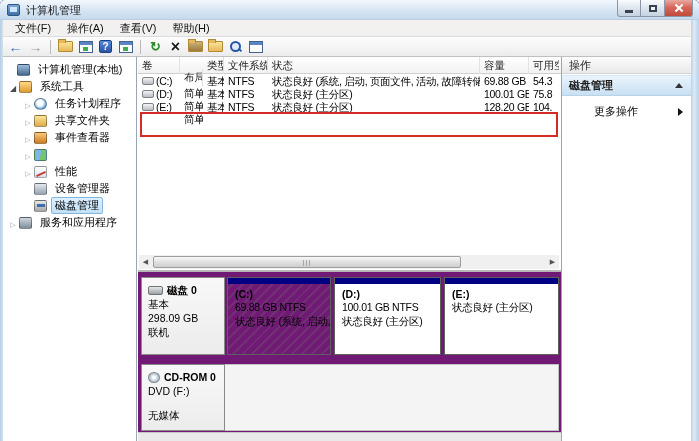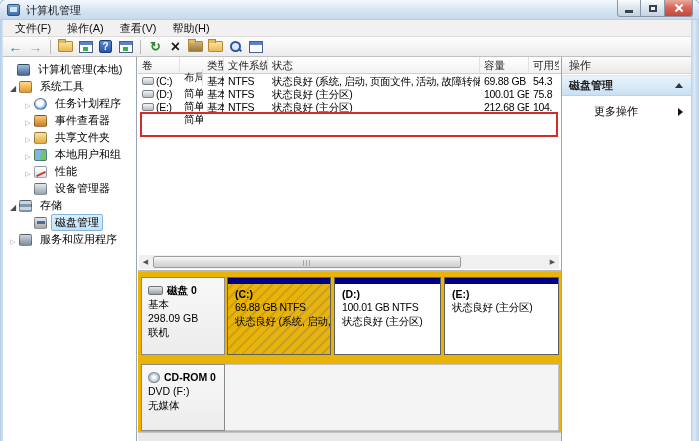--- a/index.html
+++ b/index.html
@@ -109,37 +109,37 @@
 
   .hscroll { position:absolute; left:1px; right:2px; top:198px; height:14px; background:#f0f0f0; display:flex; align-items:center; }
   .sbtn { width:13px; height:13px; font-size:7px; color:#555; display:flex; align-items:center; justify-content:center; }
   .sthumb { position:absolute; left:14px; width:308px; top:1px; height:12px;
     background:linear-gradient(#f8f8f8,#dcdcdc 60%,#cfcfcf); border:1px solid #9d9d9d; border-radius:2px; }
   .sthumb::after { content:""; position:absolute; left:50%; top:3px; width:8px; height:6px; margin-left:-4px;
     background:repeating-linear-gradient(90deg,#a8a8a8 0 1px,transparent 1px 3px); }
   .sbtn.right { position:absolute; right:0; }
 
   
-  .disk-view { position:absolute; left:0; top:213px; right:0; bottom:0; background:#eab308; border-top:2px solid #b7b7b7; }
+  .disk-view { position:absolute; left:0; top:213px; right:0; bottom:0; background:#701a75; border-top:2px solid #b7b7b7; }
   .disk-label { position:absolute; left:3px; width:84px; background:linear-gradient(#f8f8f8,#ececec);
     border:1px solid #8a8a8a; padding:5px 0 0 6px; font-size:10.5px; line-height:14px; }
   .dl-title { font-weight:bold; display:flex; align-items:center; gap:4px; }
   .disk-glyph { width:15px; height:9px; background:linear-gradient(#e8e8e8,#9aa0a6); border:1px solid #6e747a; border-radius:2px; }
   .cd-glyph { width:12px; height:11px; border-radius:50%; background:radial-gradient(circle,#fff 18%,#b9c6d1 60%); border:1px solid #7c8890; }
   .disk0-label { top:5px; height:78px; }
   .partition { position:absolute; top:5px; height:78px; background:#fff; border:1px solid #5f5f5f; overflow:hidden; font-size:10.5px; }
   .partition.selected { background:repeating-linear-gradient(135deg, rgba(110,110,110,.28) 0 2px, rgba(255,255,255,0) 2px 7px); }
   .pstripe { position:absolute; left:0; top:0; right:0; height:6px; background:#000082; }
   .pname { margin:10px 0 0 7px; font-weight:bold; white-space:nowrap; }
   .pdetail,.pstatus { margin-left:7px; line-height:14px; white-space:nowrap; overflow:hidden; letter-spacing:-0.3px; }
   .part-c { left:89px;  width:104px; }
   .part-d { left:196px; width:107px; }
   .part-e { left:306px; width:115px; }
   .cdrom-label { top:92px; height:67px; }
-  .cd-media-line { }
+  .cd-media-line { margin-top:10px; }
   .cdrom-area { position:absolute; left:87px; top:92px; width:334px; height:67px; background:#f4f4f4; border:1px solid #c3c3c3; border-left:none; }
   .bottom-strip { position:absolute; left:0; right:0; top:160px; bottom:0; background:#e9e9e9; border-top:1px solid #c6c6c6; }
 
   
   .actions-panel { position:absolute; left:561px; top:57px; width:130px; bottom:0; background:#fff; border-left:1px solid #9aa6b5; }
   .ap-title { height:17px; line-height:17px; padding-left:7px; background:linear-gradient(#fcfcfc,#e9e9e9); border-bottom:1px solid #d5d5d5; color:#222; }
   .ap-section { height:21px; margin-top:1px; display:flex; align-items:center; justify-content:space-between;
     padding:0 8px 0 7px; background:linear-gradient(#e9f4fc,#c9e0f2); border-top:1px solid #d7e8f5; border-bottom:1px solid #b9d3e6; font-weight:bold; color:#1e1e1e; }
   .chev-up { width:0; height:0; border-left:4px solid transparent; border-right:4px solid transparent; border-bottom:5px solid #333; }
   .ap-more { height:17px; margin-top:7px; display:flex; align-items:center; justify-content:space-between; padding:0 8px 0 32px; }
@@ -220,47 +220,41 @@
       <span class="ticon ic-tools"></span>
       <span class="tlabel">系统工具</span>
     </div>
     <div class="titem d2">
       <span class="exp collapsed"></span>
       <span class="ticon ic-clock"></span>
       <span class="tlabel">任务计划程序</span>
     </div>
     <div class="titem d2">
       <span class="exp collapsed"></span>
+      <span class="ticon ic-folder"></span>
+      <span class="tlabel">共享文件夹</span>
+    </div>
+    <div class="titem d2">
+      <span class="exp collapsed"></span>
       <span class="ticon ic-event"></span>
       <span class="tlabel">事件查看器</span>
     </div>
     <div class="titem d2">
       <span class="exp collapsed"></span>
-      <span class="ticon ic-folder"></span>
-      <span class="tlabel">共享文件夹</span>
-    </div>
-    <div class="titem d2">
-      <span class="exp collapsed"></span>
       <span class="ticon ic-users"></span>
-      <span class="tlabel">本地用户和组</span>
     </div>
     <div class="titem d2">
       <span class="exp collapsed"></span>
       <span class="ticon ic-perf"></span>
       <span class="tlabel">性能</span>
     </div>
     <div class="titem d2">
       <span class="exp"></span>
       <span class="ticon ic-devmgr"></span>
       <span class="tlabel">设备管理器</span>
-    </div>
-    <div class="titem d1">
-      <span class="exp expanded"></span>
-      <span class="ticon ic-storage"></span>
-      <span class="tlabel">存储</span>
     </div>
     <div class="titem d2 selected">
       <span class="exp"></span>
       <span class="ticon ic-diskmgmt"></span>
       <span class="tlabel">磁盘管理</span>
     </div>
     <div class="titem d1">
       <span class="exp collapsed"></span>
       <span class="ticon ic-services"></span>
       <span class="tlabel">服务和应用程序</span>
@@ -300,21 +294,21 @@
         <span class="cell c6">100.01 GB</span>
         <span class="cell c7">75.8</span>
       </div>
       <div class="vrow" style="top:44px">
         <span class="drive-ico"></span>
         <span class="cell c1">(E:)</span>
         <span class="cell c2">简单</span>
         <span class="cell c3">基本</span>
         <span class="cell c4">NTFS</span>
         <span class="cell c5">状态良好 (主分区)</span>
-        <span class="cell c6">212.68 GB</span>
+        <span class="cell c6">128.20 GB</span>
         <span class="cell c7">104.</span>
       </div>
 
       <div class="red-rect" style="border-color: rgb(213, 43, 39);"></div>
 
       <div class="hscroll">
         <span class="sbtn">◀</span>
         <span class="sthumb"></span>
         <span class="sbtn right">▶</span>
       </div>

